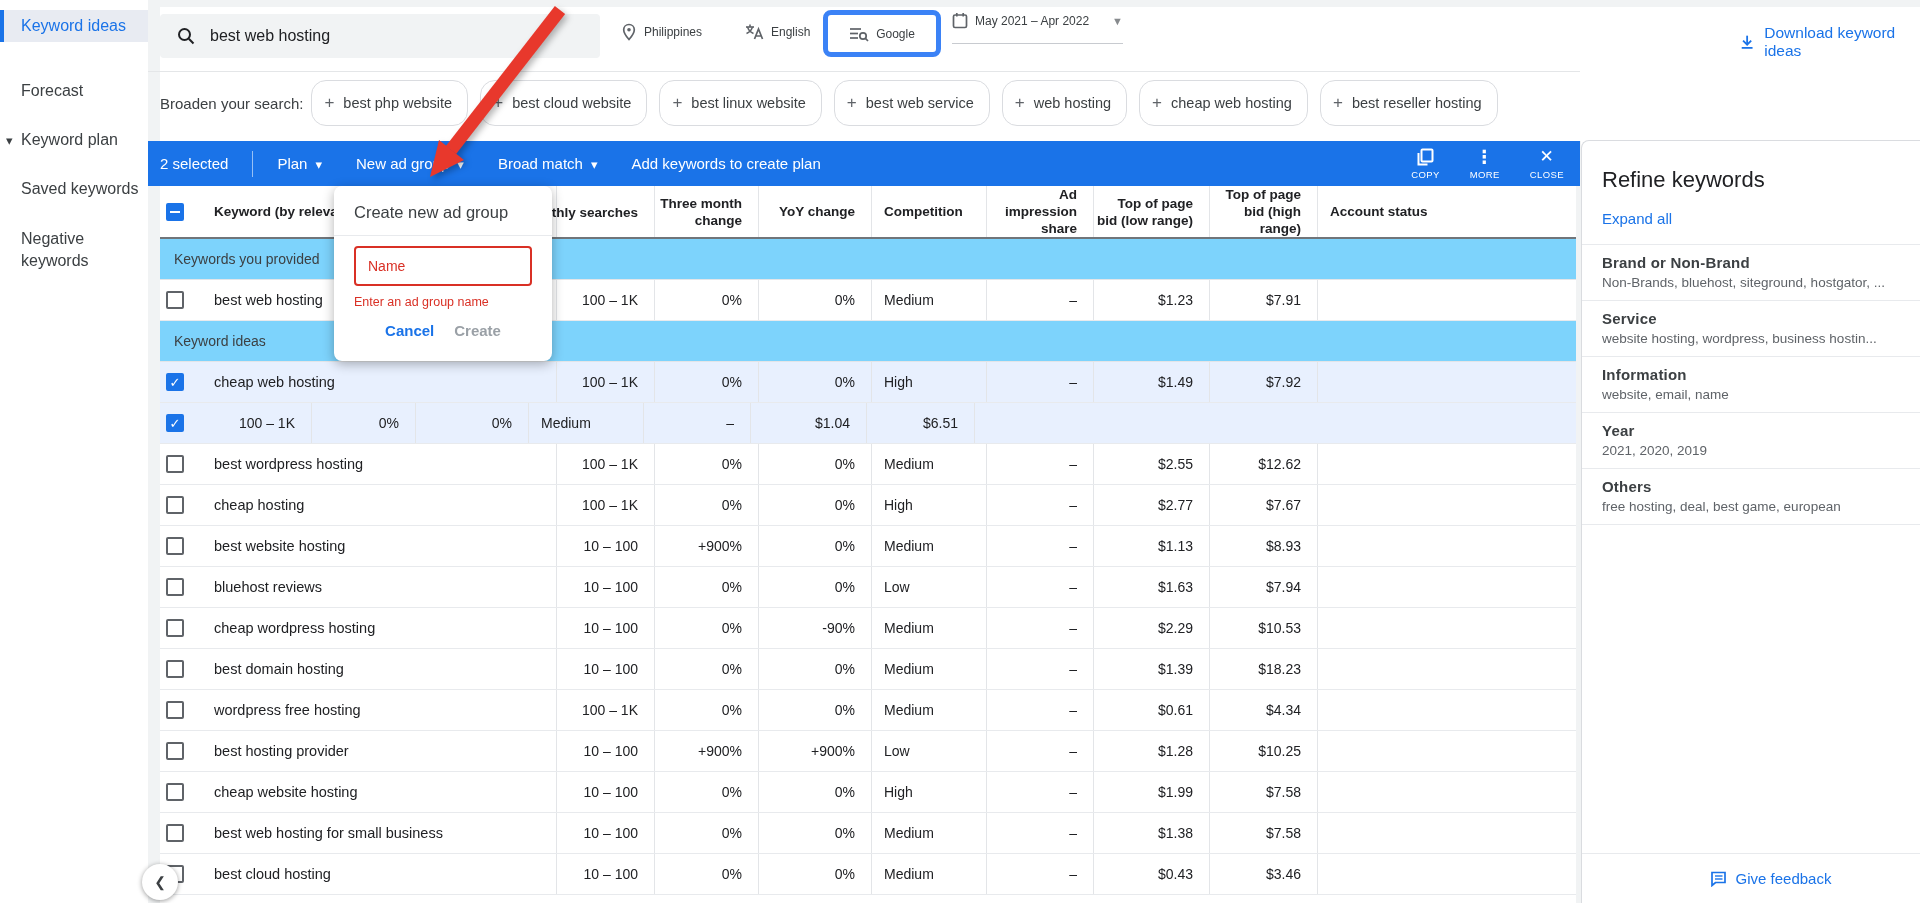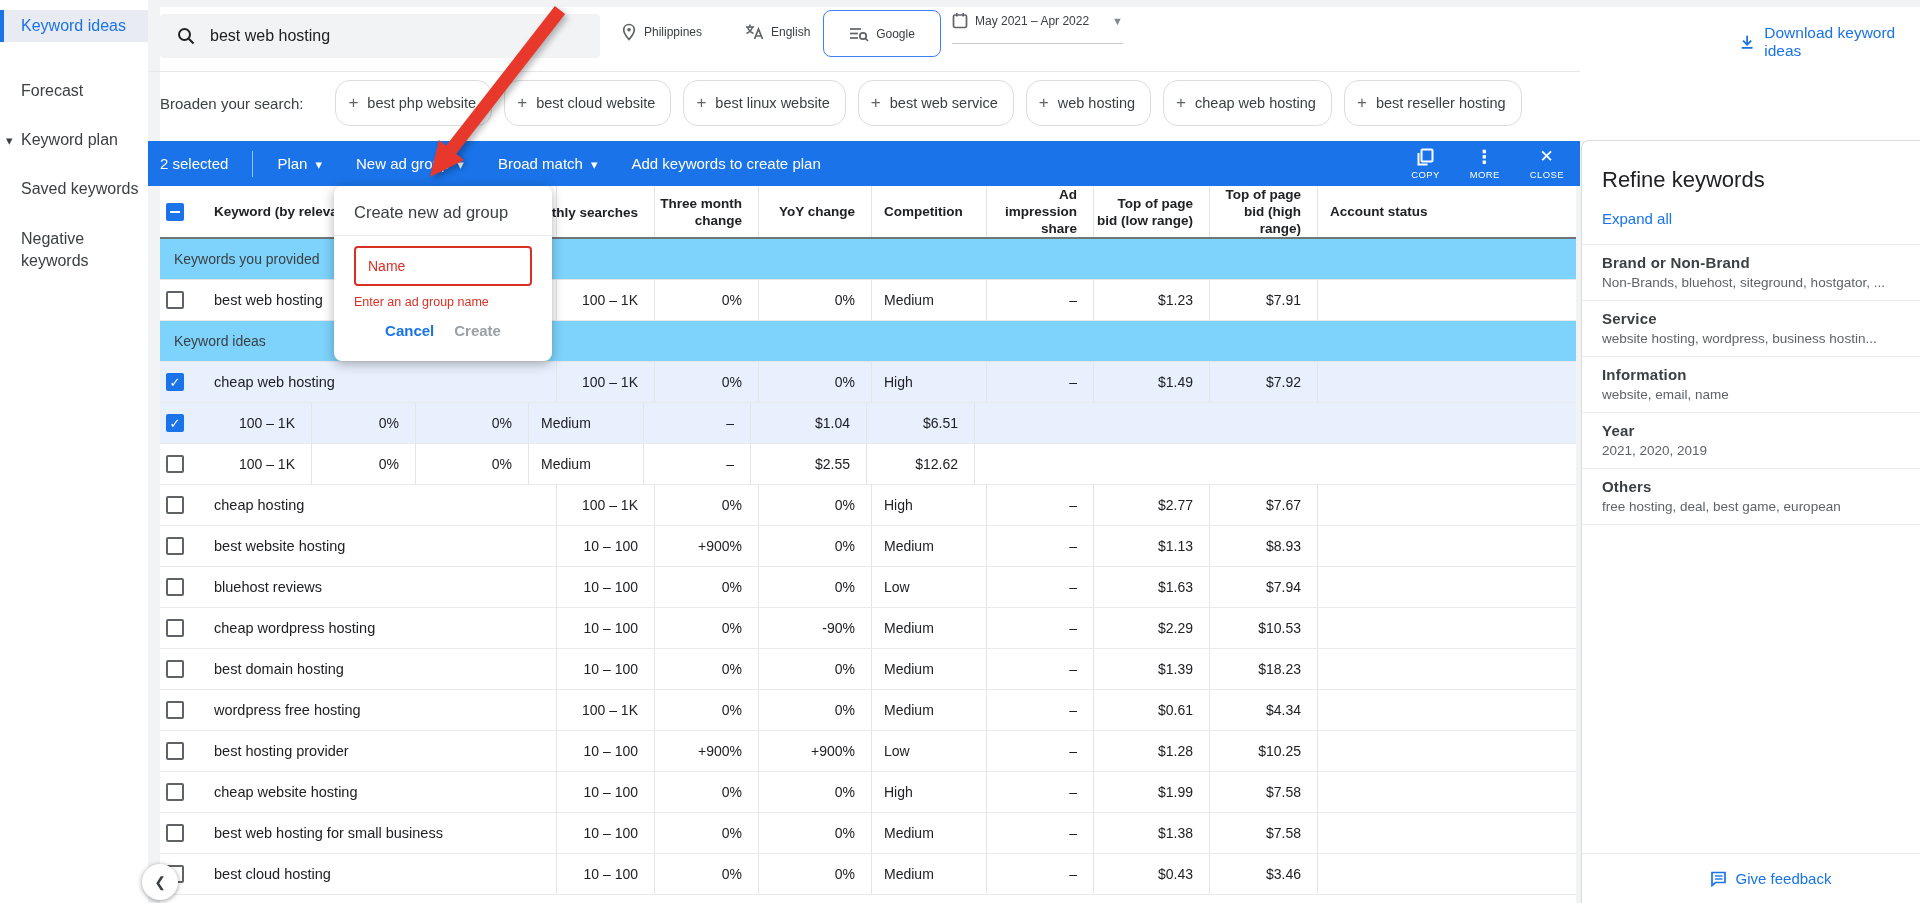--- a/index.html
+++ b/index.html
@@ -22,31 +22,31 @@
   .gutter{position:absolute;left:148px;top:0;width:12px;height:100%;background:#f1f3f4;z-index:4}
   .top-edge{position:absolute;left:148px;top:0;right:0;height:7px;background:#f1f3f4;z-index:3}
 
   
   .searchbox{position:absolute;left:160px;top:14px;width:440px;height:44px;background:#f1f3f4;
        border-radius:4px;display:flex;align-items:center;padding:0 16px;gap:14px;z-index:6}
   .search-text{font-size:16px;font-weight:500;color:#202124}
   .topctl{position:absolute;display:flex;align-items:center;gap:7px;font-size:12px;color:#3c4043;z-index:6;cursor:pointer}
   .ctl-location{left:621px;top:23px}
   .ctl-language{left:745px;top:23px}
-  .ctl-network{left:823px;top:10px;width:118px;height:47px;border:1px solid #3b82f6;border-radius:8px;
+  .ctl-network{left:823px;top:10px;width:118px;height:47px;border:5px solid #3b82f6;border-radius:8px;
        justify-content:center}
   .ctl-date{left:952px;top:12px;padding-bottom:14px;border-bottom:1px solid #c8cbd0}
   .date-caret{margin-left:16px;color:#5f6368;font-size:11px}
   .date-caret::after{content:"▼";opacity:.75}
   .download-link{position:absolute;left:1739px;top:24px;display:flex;align-items:center;gap:9px;
        color:#1a73e8;font-size:15.5px;font-weight:500;z-index:6;cursor:pointer}
   .top-divider{position:absolute;left:148px;top:71px;width:1432px;height:1px;background:#e4e6e8;z-index:6}
 
   
-  .broaden{position:absolute;left:160px;top:88px;height:30px;display:flex;align-items:center;gap:28px;z-index:6}
+  .broaden{position:absolute;left:160px;top:88px;height:30px;display:flex;align-items:center;gap:4px;z-index:6}
   .broaden-label{font-size:15px;color:#3c4043;margin-right:4px}
   .chip{height:46px;border:1px solid #dadce0;border-radius:15px;display:flex;align-items:center;
        padding:0 15px 0 12px;gap:9px;font-size:14.5px;font-weight:500;color:#3c4043;background:#fff;cursor:pointer}
   .chip .plus{color:#5f6368;font-size:17px;font-weight:400}
   .chip .plus::after{content:"+"}
 
   
   .toolbar{position:absolute;left:148px;top:141px;width:1432px;height:45px;background:#1a73e8;
        display:flex;align-items:center;color:#fff;padding-left:12px;z-index:8}
   .tb-count{font-size:15px}
@@ -380,20 +380,23 @@
     <div class="cell c-ad vcell v-right">–</div>
     <div class="cell c-low vcell v-right">$1.04</div>
     <div class="cell c-high vcell v-right">$6.51</div>
     <div class="cell c-acct vcell v-left"></div>
   </div>
 
   <div class="trow">
     <div class="cell c-cb">
       <span class="cb"></span>
     </div>
+    <div class="cell c-kw">
+      <span class="kw-text">best wordpress hosting</span>
+    </div>
     <div class="cell c-avg vcell v-right">100 – 1K</div>
     <div class="cell c-3m vcell v-right">0%</div>
     <div class="cell c-yoy vcell v-right">0%</div>
     <div class="cell c-comp vcell v-left">Medium</div>
     <div class="cell c-ad vcell v-right">–</div>
     <div class="cell c-low vcell v-right">$2.55</div>
     <div class="cell c-high vcell v-right">$12.62</div>
     <div class="cell c-acct vcell v-left"></div>
   </div>
 

